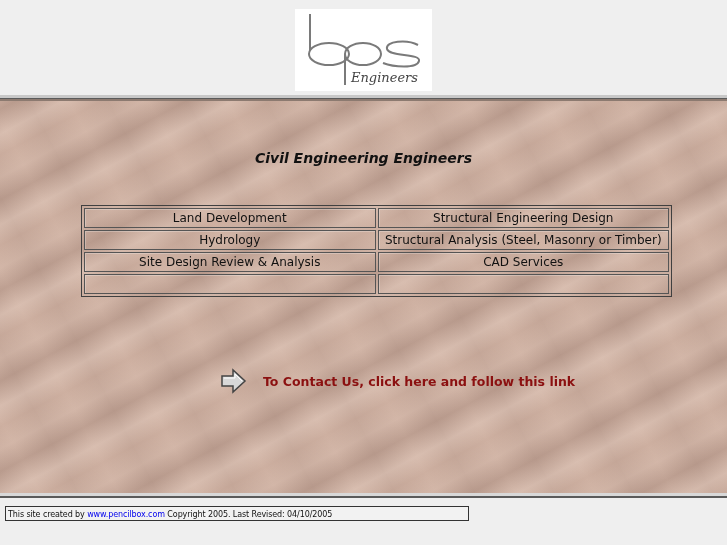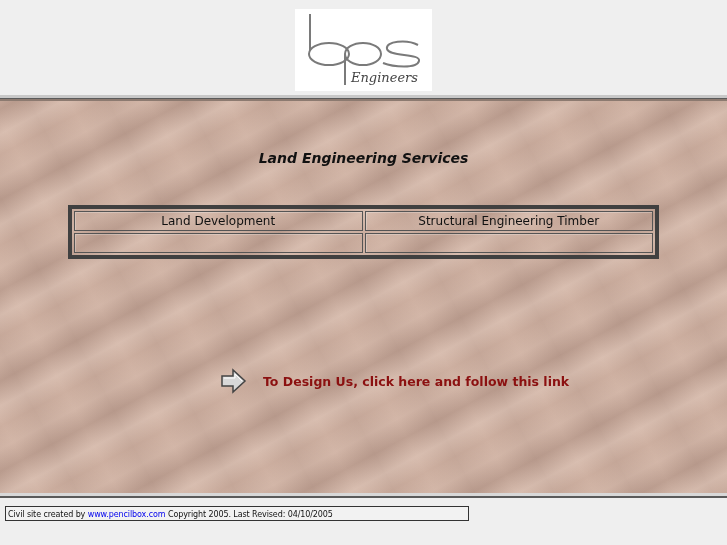--- a/index.html
+++ b/index.html
@@ -31,22 +31,22 @@
     }
     .bottom-rule {
       position: absolute; left: 0; top: 493px; width: 727px; height: 6px;
       background: linear-gradient(#d8d8d8 0, #d8d8d8 3px, #5a5a5a 3px, #5a5a5a 5px, #efefef 5px);
     }
     .title {
       position: absolute; left: 0; top: 150px; width: 727px; text-align: center;
       font-size: 14px; font-weight: bold; font-style: italic; color: #111;
     }
     table.services {
-      position: absolute; left: 68px; top: 205px; width: 591px;
-      border: 4px solid #404040; border-collapse: separate; border-spacing: 2px;
+      position: absolute; left: 81px; top: 205px; width: 591px;
+      border: 1px solid #404040; border-collapse: separate; border-spacing: 2px;
       font-size: 12px; color: #111;
     }
     table.services td {
       border: 1px solid #555; height: 18px; padding: 0; text-align: center;
       width: 50%; box-shadow: inset 1px 1px 0 rgba(255,255,255,0.25);
     }
     .contact {
       position: absolute; left: 220px; top: 368px; height: 26px; display: flex; align-items: center;
     }
     .contact-link {
@@ -76,42 +76,50 @@
       </g>
       <text x="56" y="73" font-family="DejaVu Serif, serif" font-style="italic" font-size="13" fill="#444">Engineers</text>
     </svg>
   </div>
 </div>
 
 <div class="top-rule"></div>
 
 <div class="content"></div>
 
-<div class="title">Land Engineering Services</div>
+<div class="title">Civil Engineering Engineers</div>
 
 <table class="services">
   <tbody>
     <tr>
       <td>Land Development</td>
-      <td>Structural Engineering Timber</td>
+      <td>Structural Engineering Design</td>
+    </tr>
+    <tr>
+      <td>Hydrology</td>
+      <td>Structural Analysis (Steel, Masonry or Timber)</td>
+    </tr>
+    <tr>
+      <td>Site Design Review &amp; Analysis</td>
+      <td>CAD Services</td>
     </tr>
     <tr>
       <td></td>
       <td></td>
     </tr>
   </tbody>
 </table>
 
 <div class="contact">
   <span style="display:inline-block;width:27px;height:26px;">
     <svg width="27" height="26" viewBox="0 0 27 26">
       <path d="M2 8 H13 V2 L25 13 L13 24 V18 H2 Z" fill="#d8d8d8" stroke="#444" stroke-width="1.5"></path>
       <path d="M4 10 H15 V6 L22 13" fill="none" stroke="#fff" stroke-width="1"></path>
     </svg>
   </span>
-  <a class="contact-link">To Design Us, click here and follow this link</a>
+  <a class="contact-link">To Contact Us, click here and follow this link</a>
 </div>
 
 <div class="bottom-rule"></div>
 
 <div class="footer-box">
-  <span>Civil site created by </span><a>www.pencilbox.com</a><span> Copyright 2005. Last Revised: 04/10/2005</span>
+  <span>This site created by </span><a>www.pencilbox.com</a><span> Copyright 2005. Last Revised: 04/10/2005</span>
 </div>
 
 </body></html>

